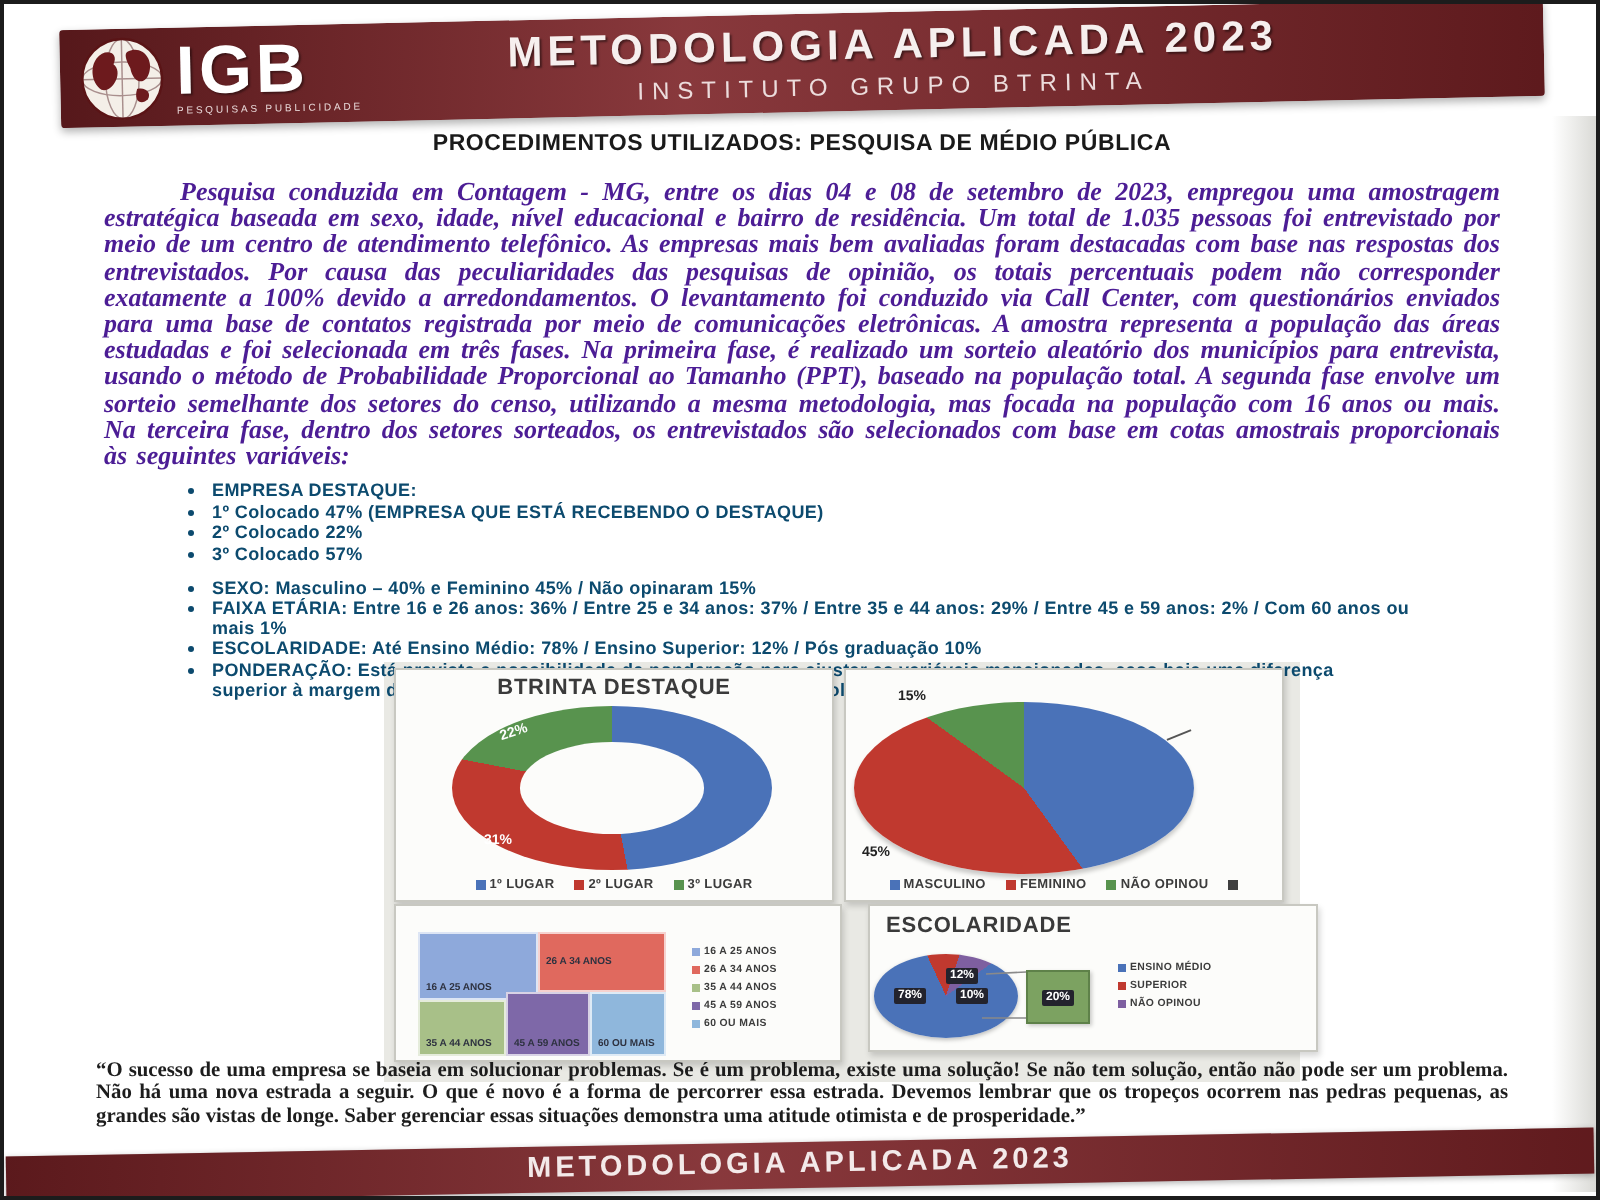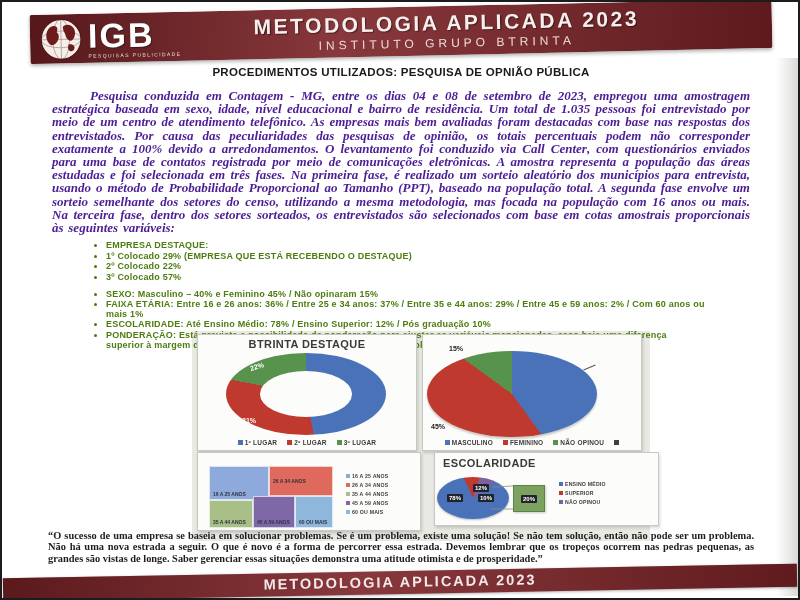--- a/index.html
+++ b/index.html
@@ -19,21 +19,21 @@
   .logo-tagline{font-size:5px;color:#e8d8d8;letter-spacing:1.4px;margin-top:1px;}
   .banner-titles{flex:1;text-align:center;padding-right:60px;}
   .banner-title{font-size:21px;font-weight:bold;color:#f6efee;letter-spacing:2.5px;text-shadow:1px 1px 1px rgba(0,0,0,.45);}
   .banner-subtitle{font-size:12px;color:#ecdcdc;letter-spacing:4px;margin-top:1px;}
 
   
   .content{position:absolute;left:52px;top:66px;width:698px;z-index:2;}
   .doc-heading{text-align:center;font-size:11.5px;font-weight:bold;color:#1a1a1a;letter-spacing:.3px;}
   .doc-par{margin:11px 0 0 0;font-family:"Liberation Serif",serif;font-weight:600;font-size:13px;line-height:13.2px;
     text-align:justify;text-indent:38px;color:#4c1d95;word-spacing:1.5px;font-style:italic;}
-  ul.bullets{margin:0;padding:0 0 0 14px;list-style:disc;color:#4d7c0f;width:600px;}
+  ul.bullets{margin:0;padding:0 0 0 14px;list-style:disc;color:#0c4a6e;width:600px;}
   ul.bullets li{font-size:9px;line-height:9.6px;font-weight:600;letter-spacing:.2px;margin:0 0 1px 0;}
   .bullets-g1{margin:7px 0 0 40px !important;}
   .bullets-g2{margin:7px 0 0 40px !important;}
 
   
   .charts-backdrop{position:absolute;left:192px;top:331px;width:458px;height:210px;background:#e9e9e4;z-index:1;}
   .panel{position:absolute;background:#fcfcfa;border:1px solid #c8c8c1;box-shadow:1px 2px 3px rgba(0,0,0,.16);z-index:3;}
   .panel-title{text-align:center;font-weight:bold;color:#3a3a3a;}
   .p-empresa{left:197px;top:334px;width:218px;height:115px;}
   .p-sexo{left:422px;top:334px;width:218px;height:115px;}
@@ -114,25 +114,25 @@
       <span class="logo-tagline">PESQUISAS PUBLICIDADE</span>
     </span>
   </div>
   <div class="banner-titles">
     <div class="banner-title">METODOLOGIA APLICADA 2023</div>
     <div class="banner-subtitle">INSTITUTO GRUPO BTRINTA</div>
   </div>
 </div>
 
 <div class="content">
-  <div class="doc-heading">PROCEDIMENTOS UTILIZADOS: PESQUISA DE OPNIÃO PÚBLICA</div>
+  <div class="doc-heading">PROCEDIMENTOS UTILIZADOS: PESQUISA DE MÉDIO PÚBLICA</div>
   <p class="doc-par"><span>Pesquisa conduzida em  Contagem - MG, entre os dias 04 e 08 </span><span style="font-weight: bold;">de setembro de 2023</span><span>, empregou uma amostragem estratégica baseada em sexo, idade, nível educacional e bairro de residência. Um total de 1.035 pessoas foi entrevistado por meio de um centro de atendimento telefônico. As empresas mais bem avaliadas foram destacadas com base nas respostas dos entrevistados. Por causa das peculiaridades das pesquisas de opinião, os totais percentuais podem não corresponder exatamente a 100% devido a arredondamentos. O levantamento foi conduzido via </span><span style="font-weight: bold;">Call Center</span><span>, com questionários enviados para uma base de contatos registrada por meio de comunicações eletrônicas. A amostra representa a população das áreas estudadas e foi selecionada em três fases. Na primeira fase, é realizado um sorteio aleatório dos municípios para entrevista, usando o método de </span><span style="font-weight: bold;">Probabilidade Proporcional ao Tamanho (PPT)</span><span>, baseado na população total. A segunda fase envolve um sorteio semelhante dos setores do censo, utilizando a mesma metodologia, mas focada na população com 16 anos ou mais. Na terceira fase, dentro dos setores sorteados, os entrevistados são selecionados com base em cotas amostrais proporcionais às seguintes variáveis:</span></p>
   <ul class="bullets bullets-g1">
       <li>EMPRESA DESTAQUE:</li>
-      <li>1º Colocado 29% (EMPRESA QUE ESTÁ RECEBENDO O DESTAQUE)</li>
+      <li>1º Colocado 47% (EMPRESA QUE ESTÁ RECEBENDO O DESTAQUE)</li>
       <li>2º Colocado 22%</li>
       <li>3º Colocado 57%</li>
     </ul>
   <ul class="bullets bullets-g2">
       <li>SEXO: Masculino – 40% e Feminino 45% / Não opinaram 15%</li>
       <li>FAIXA ETÁRIA: Entre 16 e 26 anos: 36% / Entre 25 e 34 anos: 37% / Entre 35 e 44 anos: 29% / Entre 45 e 59 anos: 2% / Com 60 anos ou mais 1%</li>
       <li>ESCOLARIDADE: Até Ensino Médio: 78% / Ensino Superior: 12% / Pós graduação 10%</li>
       <li>PONDERAÇÃO: Está prevista a possibilidade de ponderação para ajustar as variáveis mencionadas, caso haja uma diferença superior à margem de erro da pesquisa entre a amostra e os dados coletados. Fonte de dados: IBGE (2020)</li>
     </ul>
 </div>

